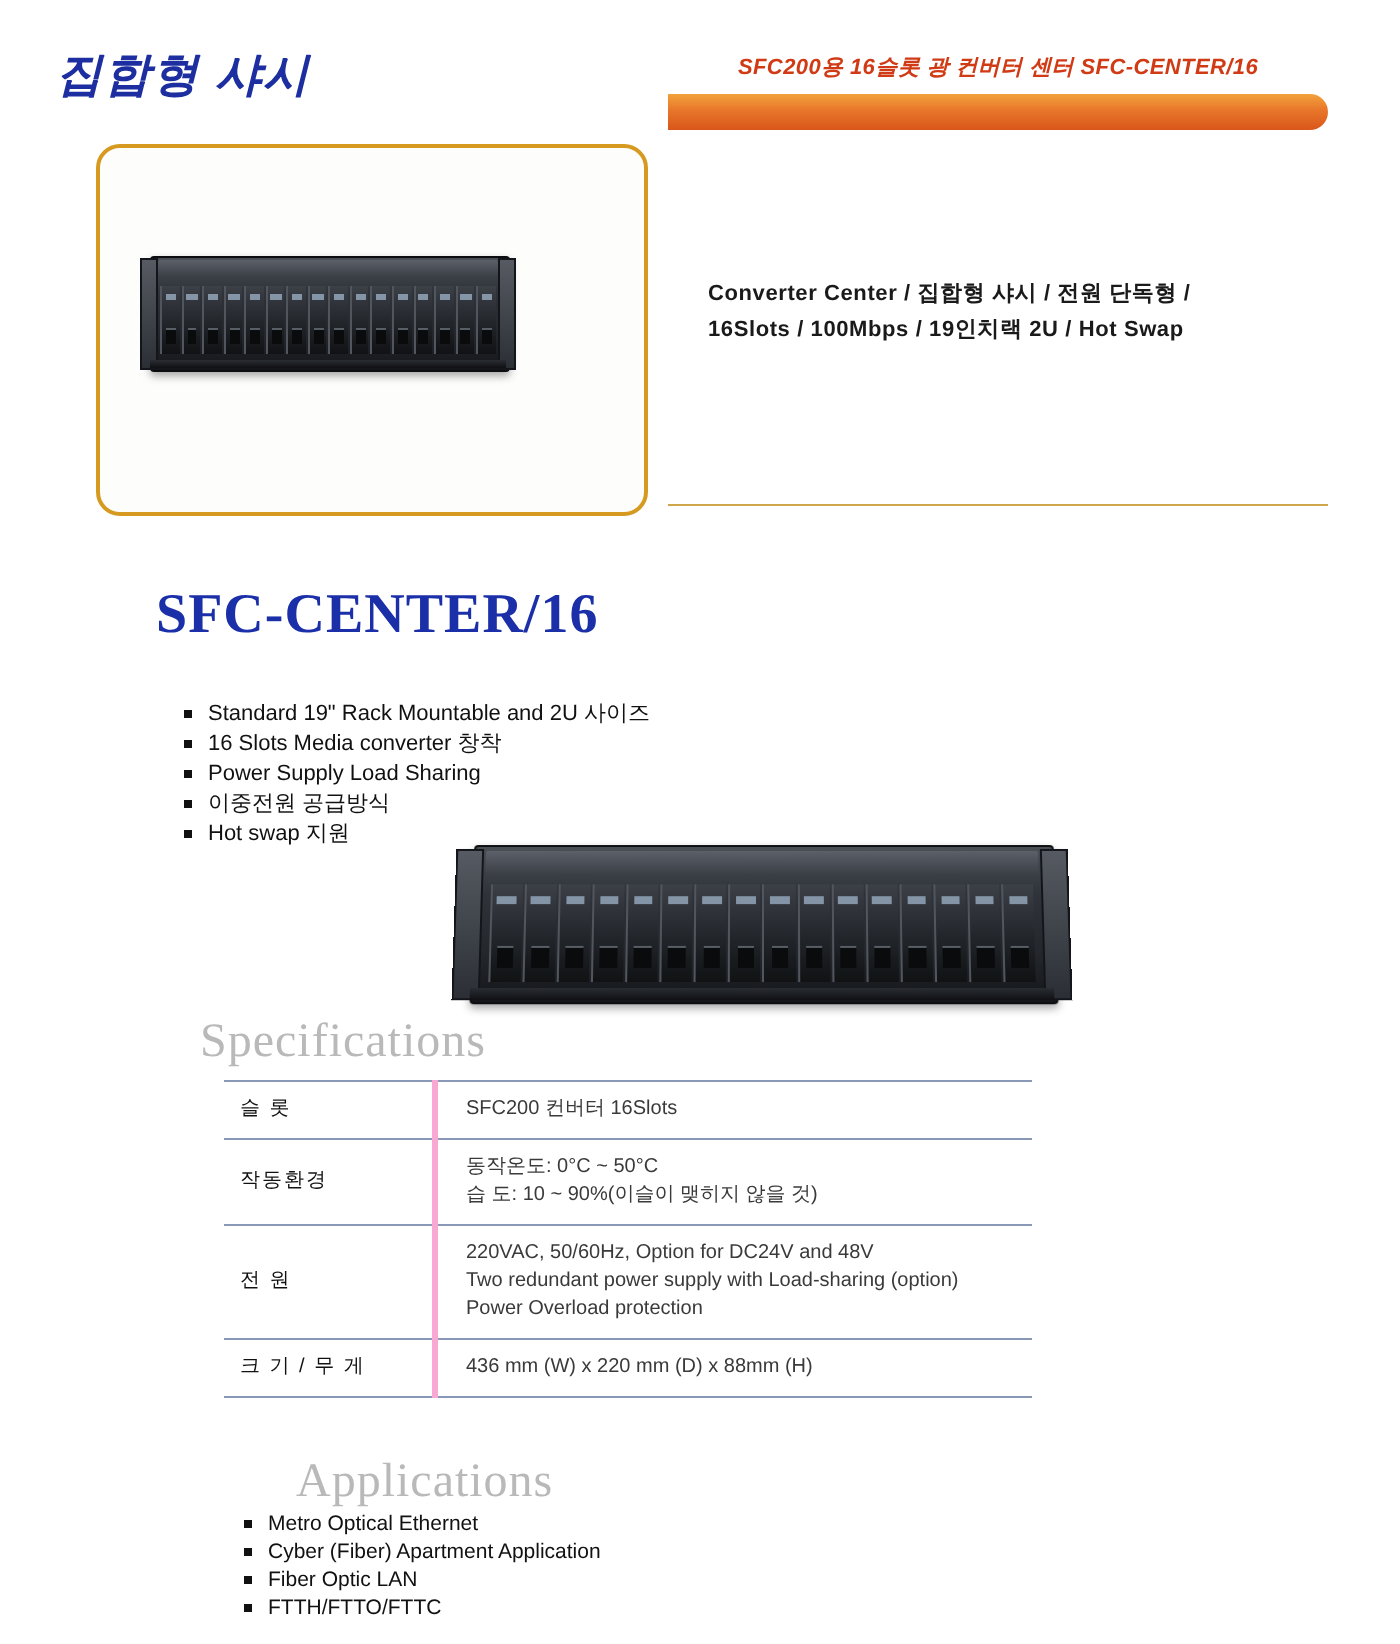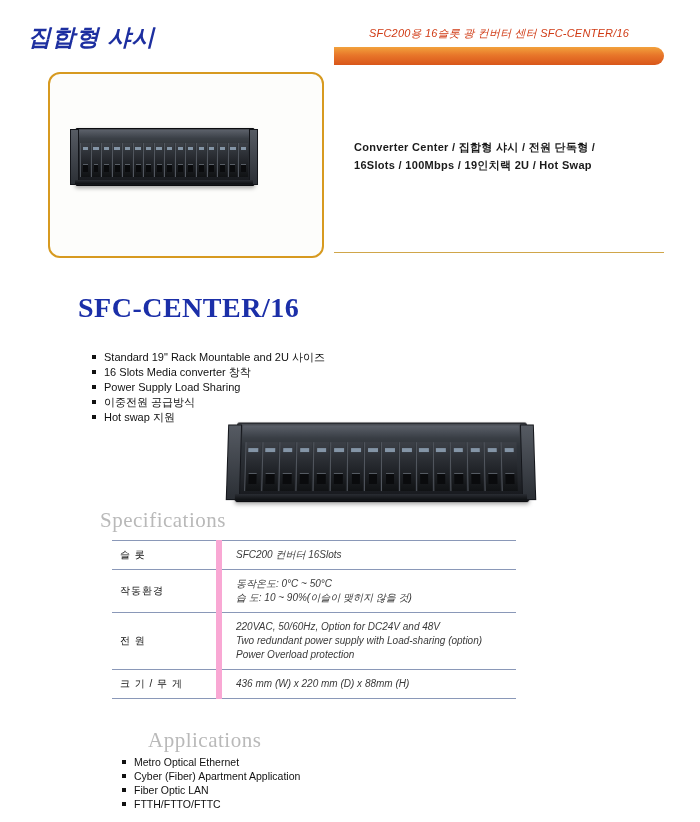--- a/index.html
+++ b/index.html
@@ -29,21 +29,21 @@
   }
 
   .header-banner {
     position: absolute;
     left: 334px;
     top: 26px;
     width: 330px;
   }
   .header-banner-text {
     font-size: 11px;
-    font-weight: normal;
+    font-weight: bold;
     font-style: italic;
     color: #d03a14;
     text-align: center;
     letter-spacing: 0.2px;
     padding-bottom: 6px;
   }
   .header-banner-bar {
     height: 18px;
     background: linear-gradient(to bottom, #f2a23c 0%, #e8762a 45%, #d9561a 100%);
     border-radius: 0 9px 9px 0;
@@ -209,21 +209,21 @@
     top: 5px;
     width: 4px;
     height: 4px;
     background: #111111;
   }
 
   
   .section-heading {
     position: absolute;
     font-family: "Liberation Serif", serif;
-    font-size: 21px;
+    font-size: 24px;
     color: #b9b9b9;
     letter-spacing: 0.5px;
   }
   .heading-specs { left: 100px; top: 508px; }
   .heading-apps  { left: 100px; top: 728px; margin-left: 48px; }
 
   
   .specs-table {
     position: absolute;
     left: 112px;
@@ -237,28 +237,27 @@
     border-top: 1px solid #8a98b8;
     border-bottom: 1px solid #8a98b8;
   }
   .specs-table td {
     padding: 7px 6px 7px 8px;
     vertical-align: middle;
     line-height: 14px;
   }
   .specs-table td.label {
     width: 90px;
-    border-right: 6px solid #f9a8d4;
+    border-right: 3px solid #f9a8d4;
     letter-spacing: 1px;
     color: #111111;
   }
   .specs-table td.value {
     color: #3a3a3a;
     padding-left: 14px;
-    font-style: italic;
   }
   .specs-table td.value .line { display: block; }
 
   
   .apps-list {
     position: absolute;
     left: 122px;
     top: 755px;
     margin: 0;
     padding: 0;

